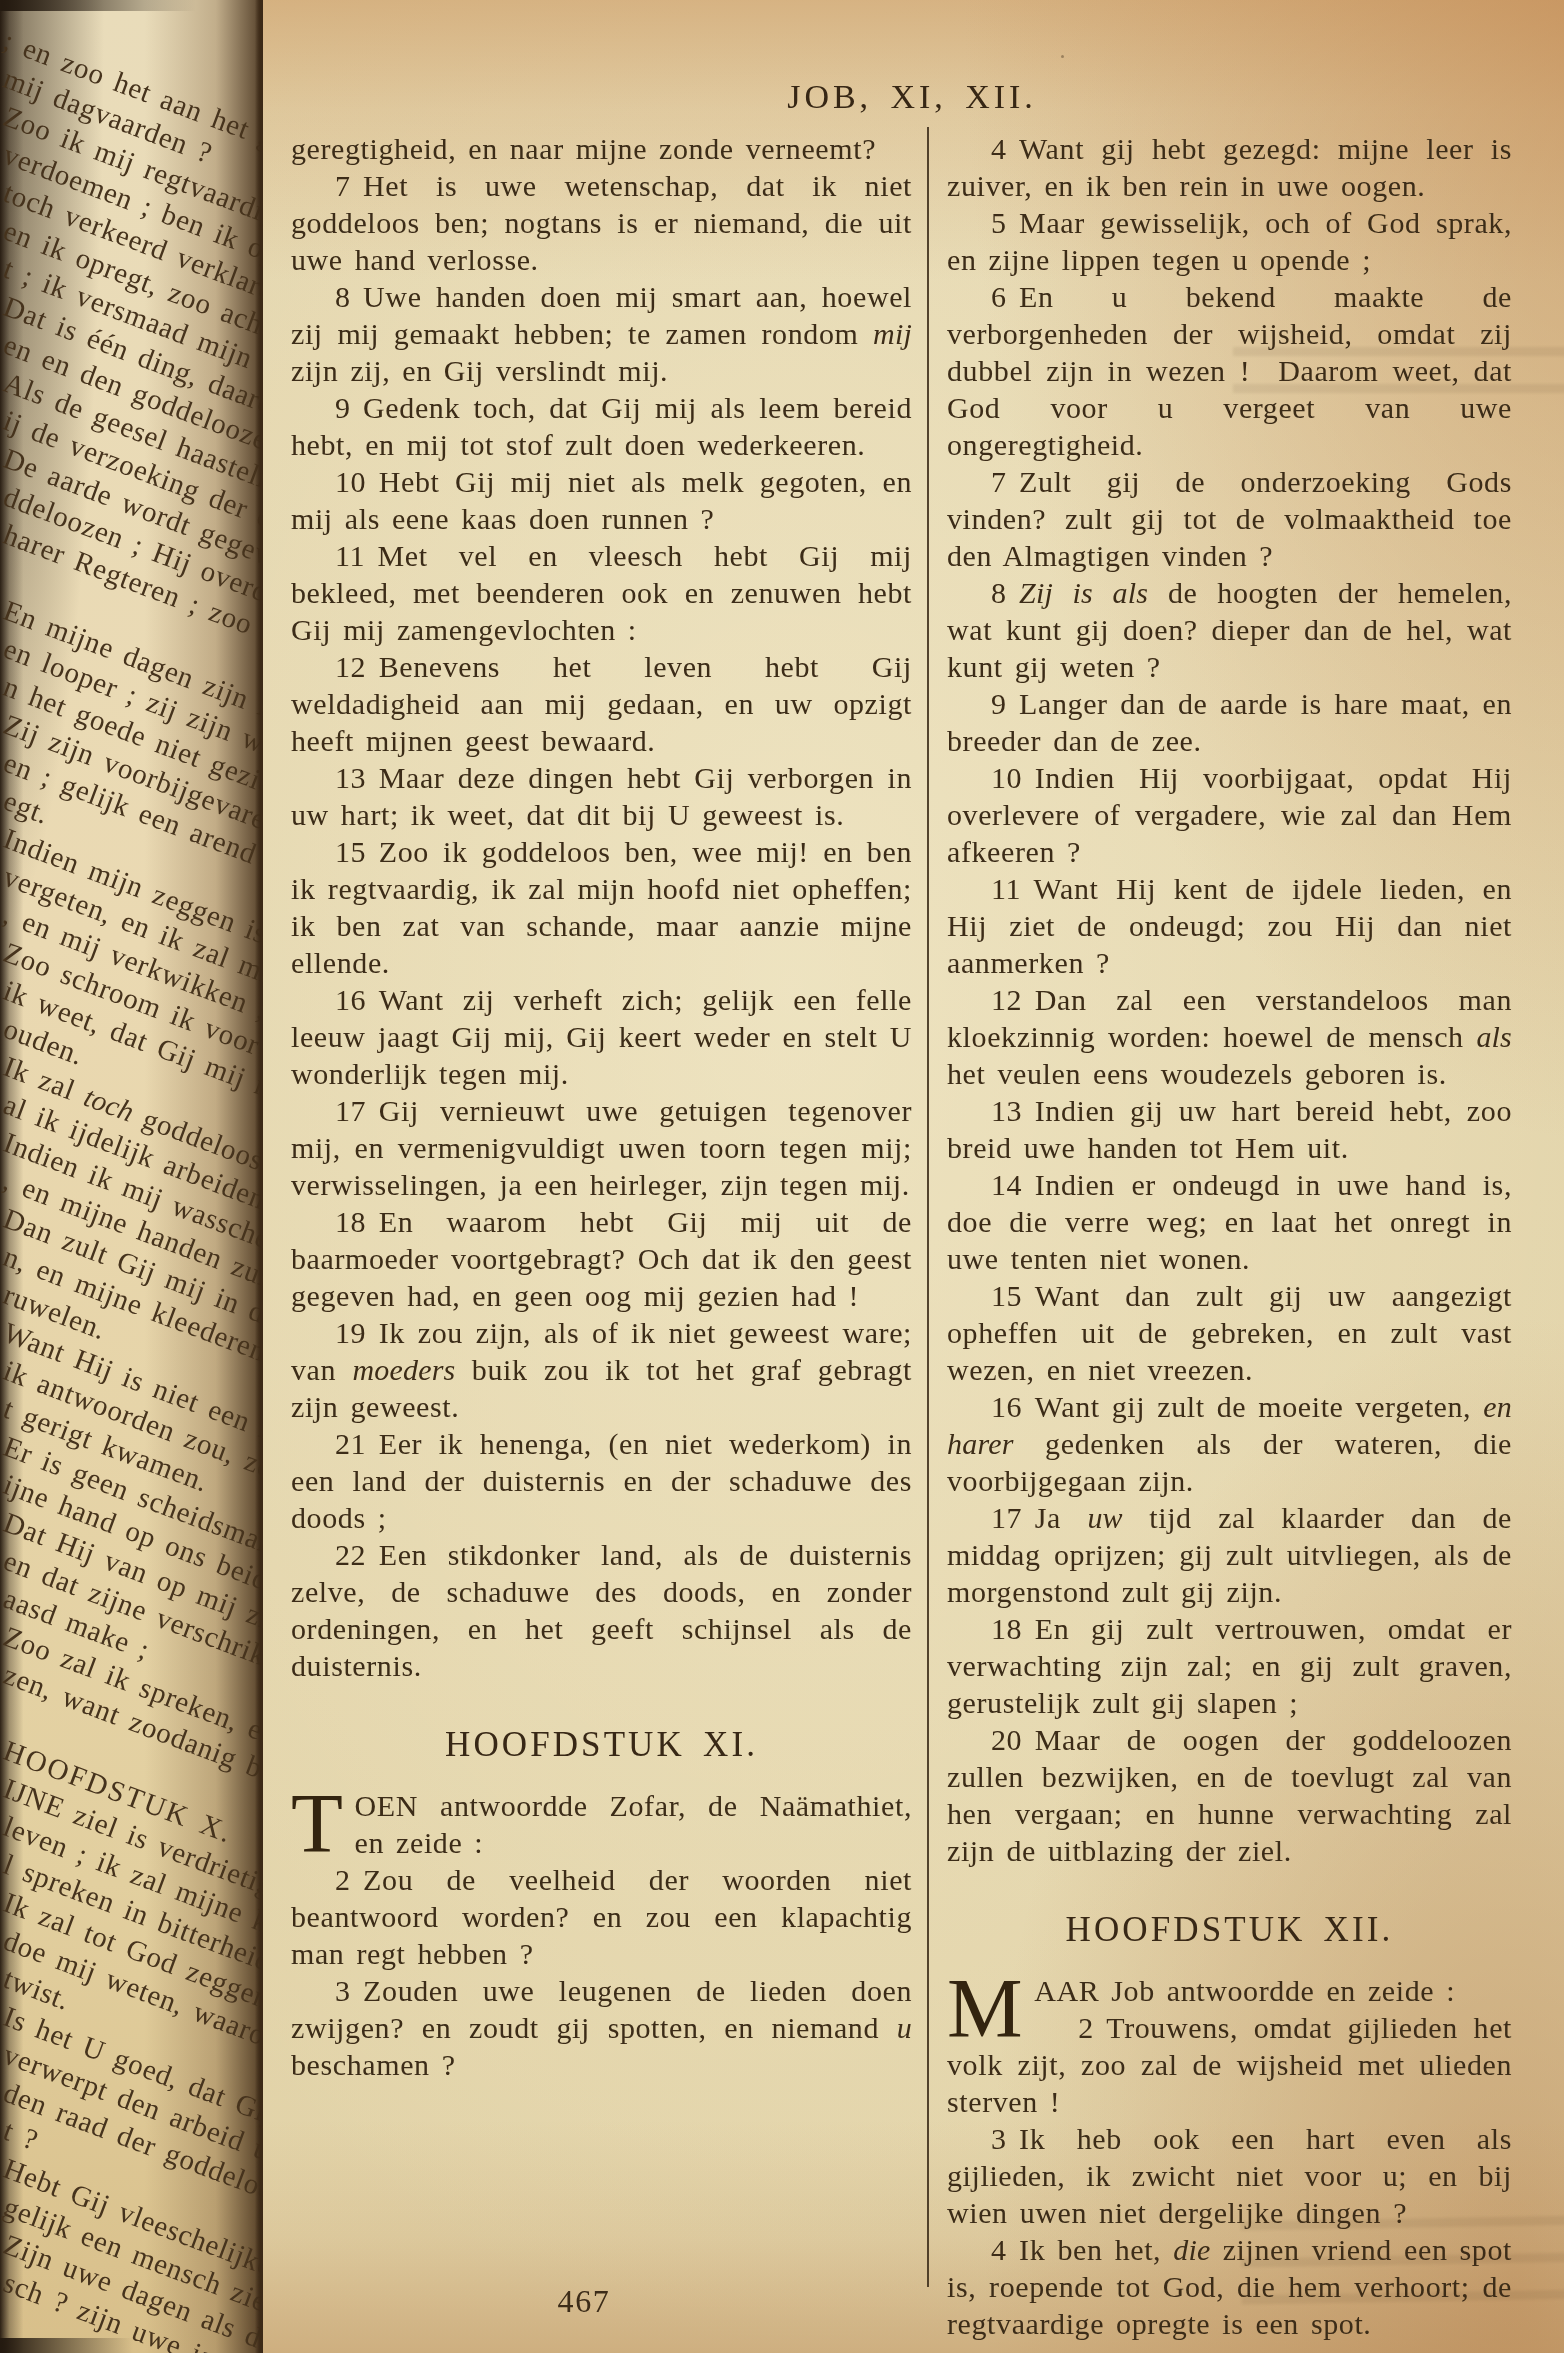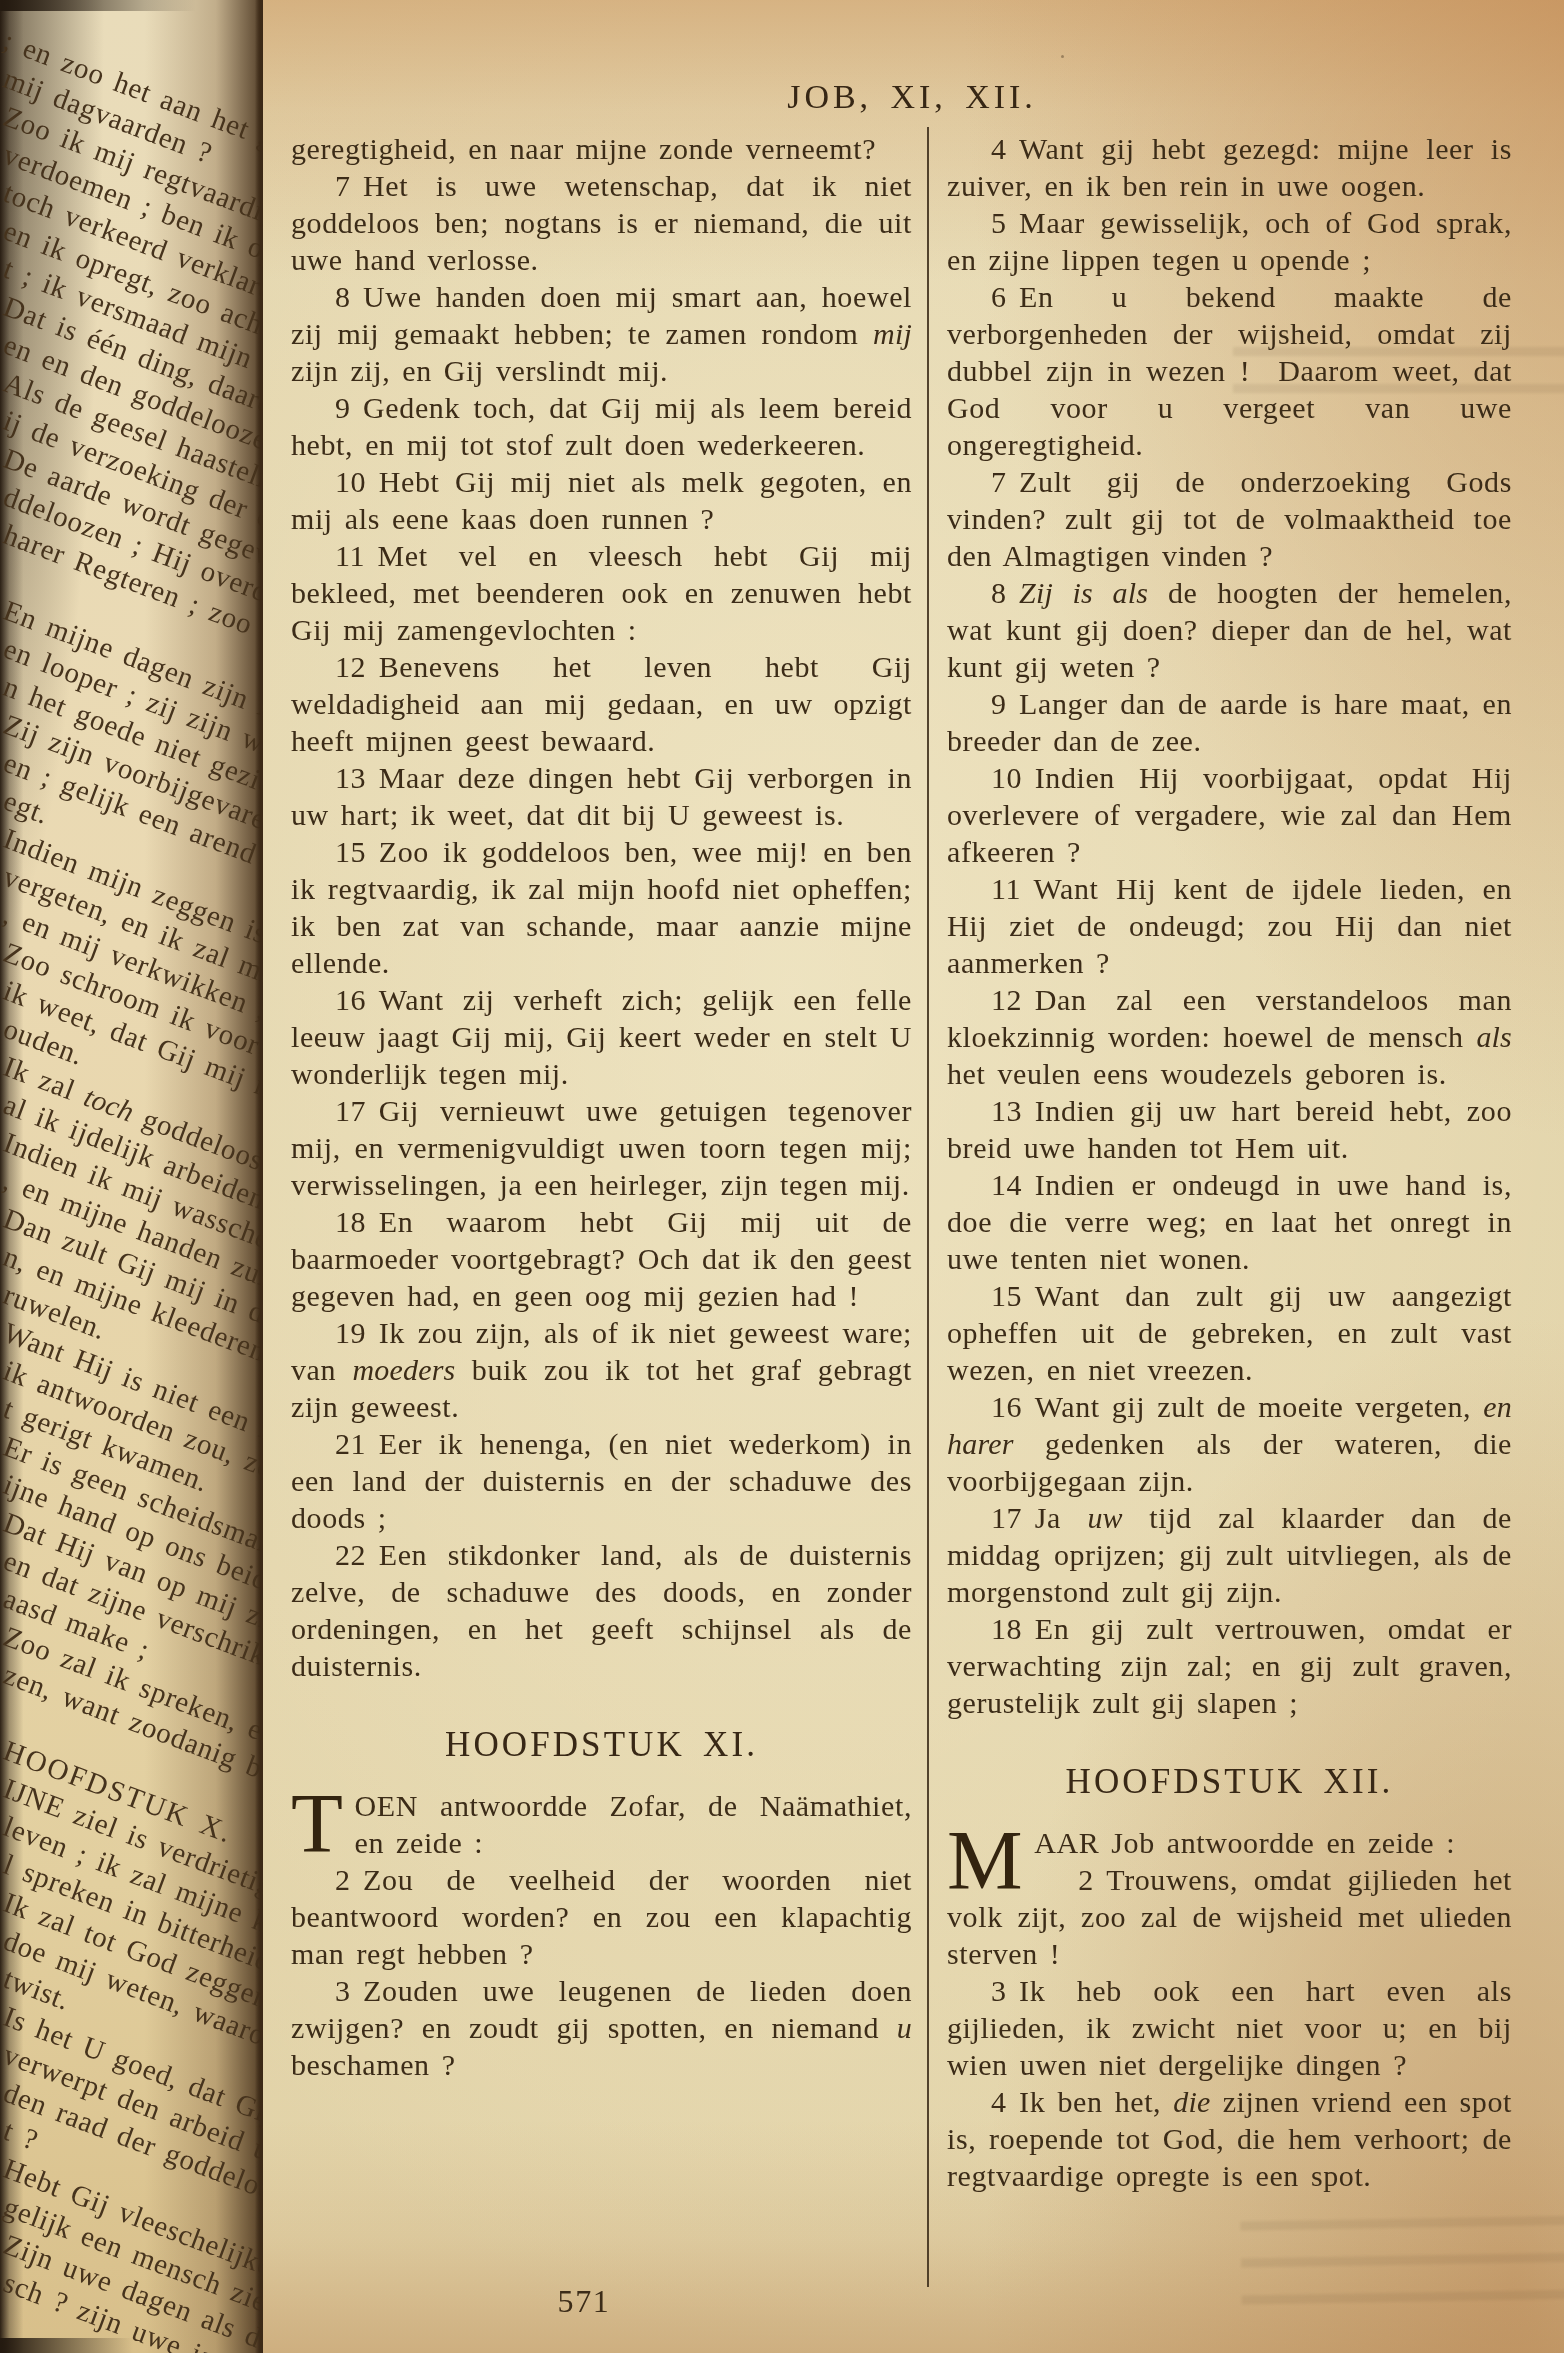--- a/index.html
+++ b/index.html
@@ -286,36 +286,37 @@
 
           <p class="verse"><span class="vnum">15</span><span class="vtext">Want dan zult gij uw aangezigt opheffen uit de gebreken, en zult vast wezen, en niet vreezen.</span></p>
 
           <p class="verse"><span class="vnum">16</span><span class="vtext">Want gij zult de moeite vergeten, <i>en harer</i> gedenken als der wateren, die voorbijgegaan zijn.</span></p>
 
           <p class="verse"><span class="vnum">17</span><span class="vtext">Ja <i>uw</i> tijd zal klaarder dan de middag oprijzen; gij zult uitvliegen, als de morgenstond zult gij zijn.</span></p>
 
           <p class="verse"><span class="vnum">18</span><span class="vtext">En gij zult vertrouwen, omdat er verwachting zijn zal; en gij zult graven, gerustelijk zult gij slapen ;</span></p>
 
 
+          <p class="verse"><span class="vnum">20</span><span class="vtext">Maar de oogen der goddeloozen zullen bezwijken, en de toevlugt zal van hen vergaan; en hunne verwachting zal zijn de uitblazing der ziel.</span></p>
 
       </div>
       <h2 class="chapter-heading">HOOFDSTUK XII.</h2>
       <p class="intro"><span class="dropcap">M</span><span>AAR Job antwoordde en zeide :</span></p>
       <div>
 
           <p class="verse"><span class="vnum">2</span><span class="vtext">Trouwens, omdat gijlieden het volk zijt, zoo zal de wijsheid met ulieden sterven !</span></p>
 
           <p class="verse"><span class="vnum">3</span><span class="vtext">Ik heb ook een hart even als gijlieden, ik zwicht niet voor u; en bij wien uwen niet dergelijke dingen ?</span></p>
 
           <p class="verse"><span class="vnum">4</span><span class="vtext">Ik ben het, <i>die</i> zijnen vriend een spot is,  roepende tot God, die hem verhoort; de regtvaardige  opregte is een spot.</span></p>
 
       </div>
     </div>
 
-    <div class="page-number">571</div>
+    <div class="page-number">467</div>
 
     <div class="show-through st-1"></div>
     <div class="show-through st-2"></div>
 
     <div class="speck speck-4"></div>
   </div>
 
   <div class="photo-edge-top"></div>
   <div class="photo-edge-bottom"></div>
 </div>

